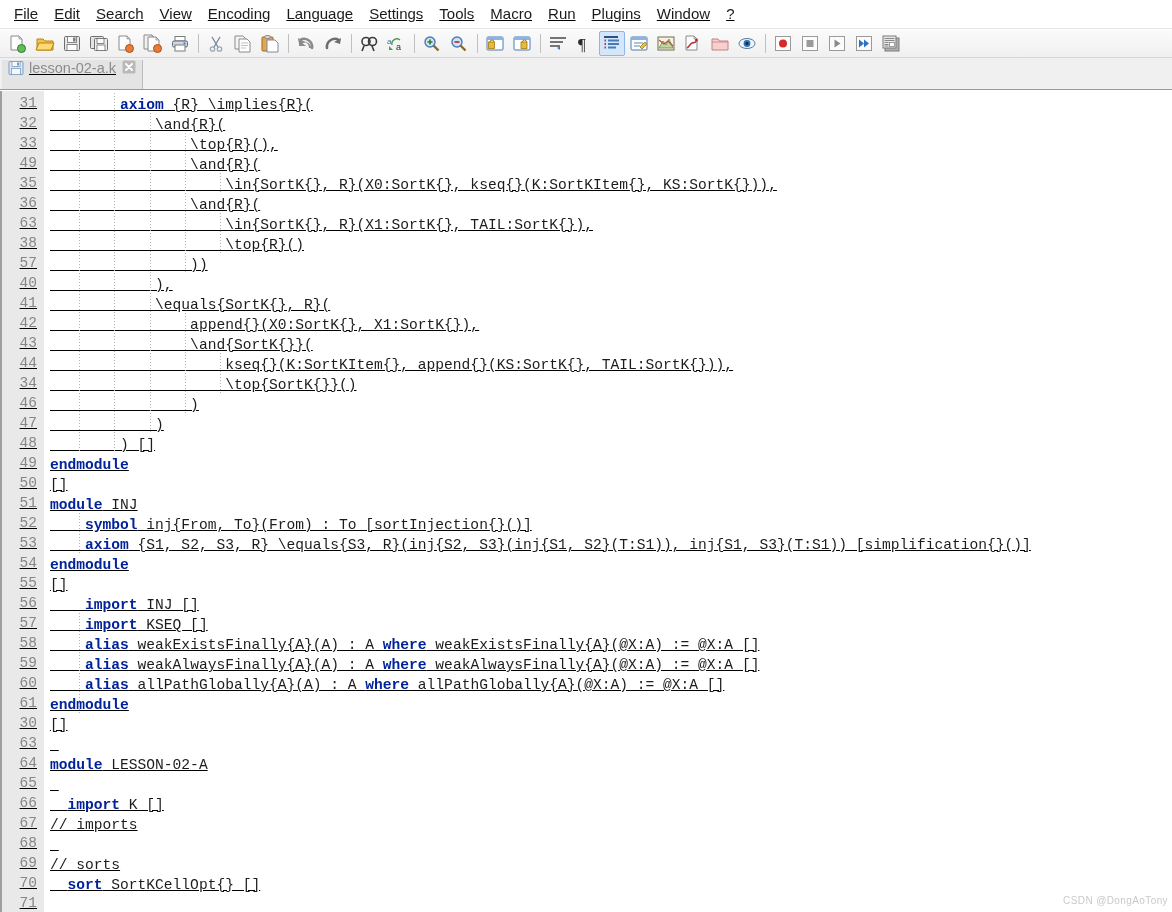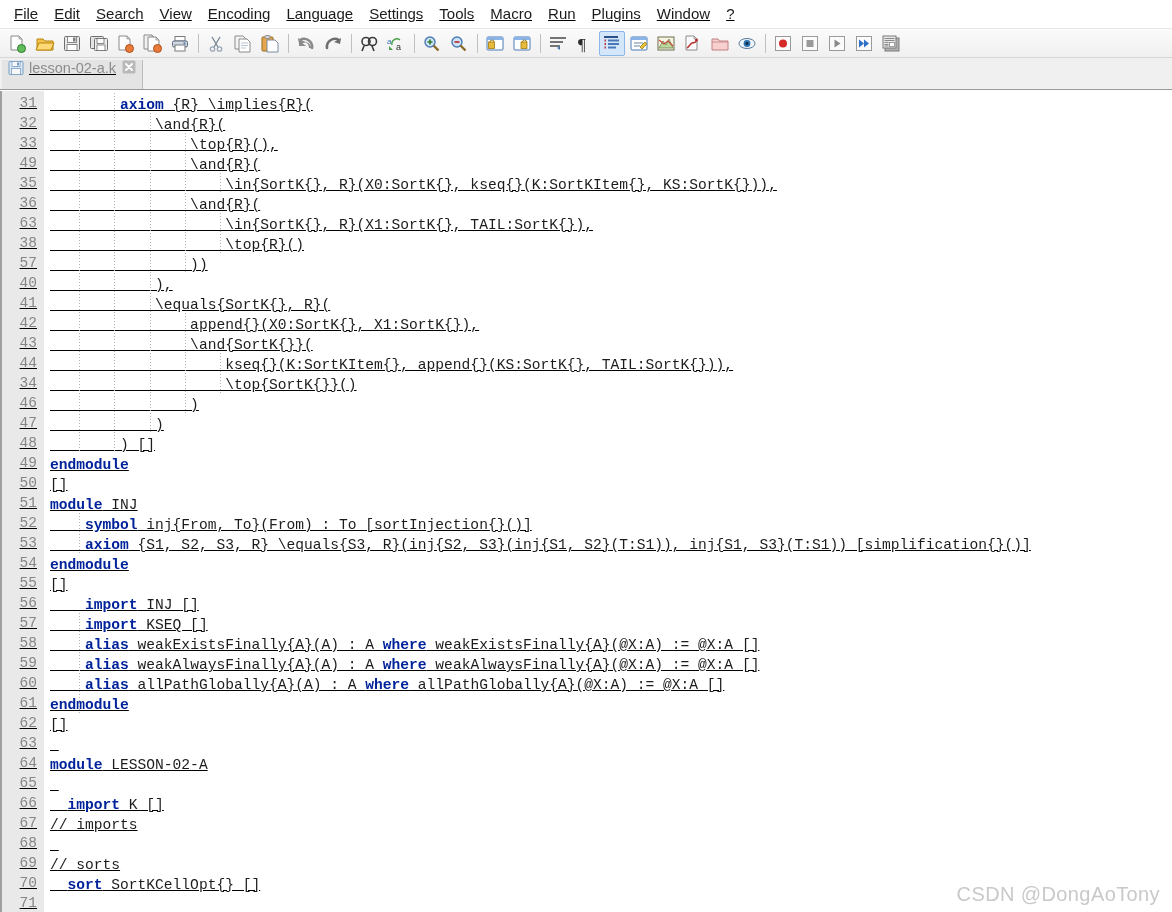--- a/index.html
+++ b/index.html
@@ -176,22 +176,22 @@
   .guide {
     position: absolute;
     width: 1px;
     background-image: linear-gradient(#b4b4b4 50%, rgba(255,255,255,0) 50%);
     background-size: 1px 3px;
   }
 
   
   .watermark {
     position: absolute;
-    right: 12px; bottom: 6px;
-    font-size: 20px;
+    right: 4px; bottom: 6px;
+    font-size: 10px;
     color: #c9c9c9;
     font-family: "Liberation Sans", sans-serif;
     letter-spacing: 0.4px;
     pointer-events: none;
     user-select: none;
   }
 </style>
 </head>
 <body>
 
@@ -548,21 +548,21 @@
         <div class="lnum">52</div>
         <div class="lnum">53</div>
         <div class="lnum">54</div>
         <div class="lnum">55</div>
         <div class="lnum">56</div>
         <div class="lnum">57</div>
         <div class="lnum">58</div>
         <div class="lnum">59</div>
         <div class="lnum">60</div>
         <div class="lnum">61</div>
-        <div class="lnum">62</div>
+        <div class="lnum">30</div>
         <div class="lnum">63</div>
         <div class="lnum">64</div>
         <div class="lnum">65</div>
         <div class="lnum">66</div>
         <div class="lnum">67</div>
         <div class="lnum">68</div>
         <div class="lnum">69</div>
         <div class="lnum">70</div>
         <div class="lnum">71</div>
       </div>

